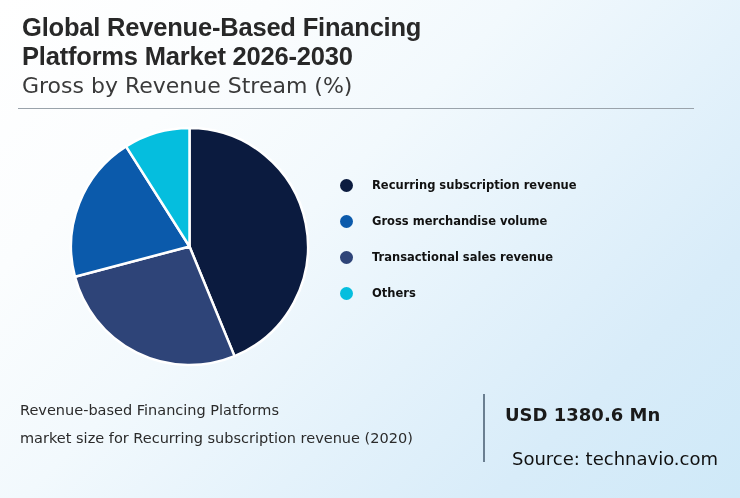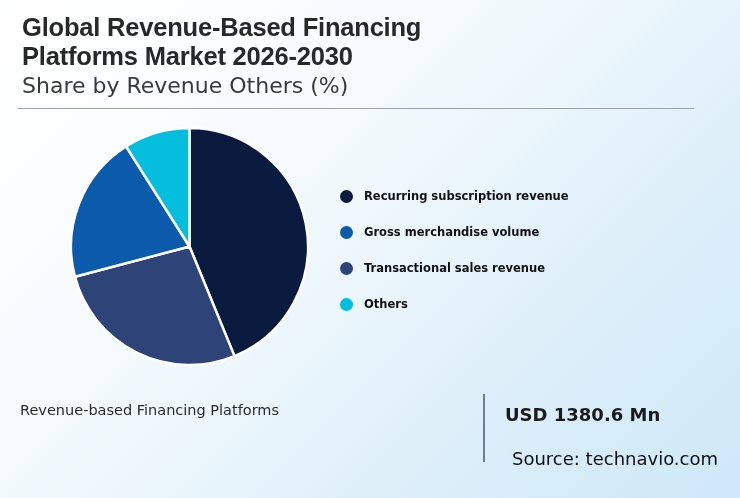--- a/index.html
+++ b/index.html
@@ -70,22 +70,23 @@
   }
   
   #legend {
     position: absolute;
     left: 340px;
     top: 167px;
     width: 300px;
   }
   .legend-row {
     display: flex;
-    align-items: flex-end;
+    align-items: center;
     height: 36px;
+    gap: 8px;
   }
   .legend-swatch {
     width: 13px;
     height: 13px;
     border-radius: 50%;
     flex: 0 0 auto;
     margin-right: 11px;
   }
   .legend-label {
     font-family: "DejaVu Sans", "Liberation Sans", sans-serif;
@@ -143,21 +144,21 @@
   }
 </style>
 </head>
 <body>
 
 <div id="infographic">
 
   <div id="header">
     <div class="title-line">Global Revenue-Based Financing</div>
     <div class="title-line">Platforms Market 2026-2030</div>
-    <div class="subtitle-line">Share by Revenue Others (%)</div>
+    <div class="subtitle-line">Gross by Revenue Stream (%)</div>
   </div>
 
   <div id="title-rule"></div>
 
   <div id="pie-wrap">
     <svg id="pie-svg" width="400" height="400" viewBox="0 0 400 400">
         <path d="M 189.5 246.5 L 189.5 128 A 118.5 118.5 0 0 1 234.5038228193335 356.12164900988324 Z" fill="#0b1b3f" stroke="#ffffff" stroke-width="2.5" stroke-linejoin="round"></path>
         <path d="M 189.5 246.5 L 234.5038228193335 356.12164900988324 A 118.5 118.5 0 0 1 74.91032370015145 276.6903309934808 Z" fill="#2e4478" stroke="#ffffff" stroke-width="2.5" stroke-linejoin="round"></path>
         <path d="M 189.5 246.5 L 74.91032370015145 276.6903309934808 A 118.5 118.5 0 0 1 126.00452479498884 146.44714082801124 Z" fill="#0b5aab" stroke="#ffffff" stroke-width="2.5" stroke-linejoin="round"></path>
         <path d="M 189.5 246.5 L 126.00452479498884 146.44714082801124 A 118.5 118.5 0 0 1 189.4999999999999 128 Z" fill="#05bede" stroke="#ffffff" stroke-width="2.5" stroke-linejoin="round"></path>
@@ -179,20 +180,21 @@
     </div>
     <div class="legend-row">
       <span class="legend-swatch" style="background: rgb(5, 190, 222);"></span>
       <span class="legend-label">Others</span>
     </div>
   </div>
 
   <div id="metric">
     <div id="metric-desc">
       <div>Revenue-based Financing Platforms</div>
+      <div>market size for Recurring subscription revenue (2020)</div>
     </div>
     <div id="metric-divider"></div>
     <div id="metric-value">USD 1380.6 Mn</div>
   </div>
 
   <div id="source">Source: technavio.com</div>
 
 </div>
 
 </body></html>

